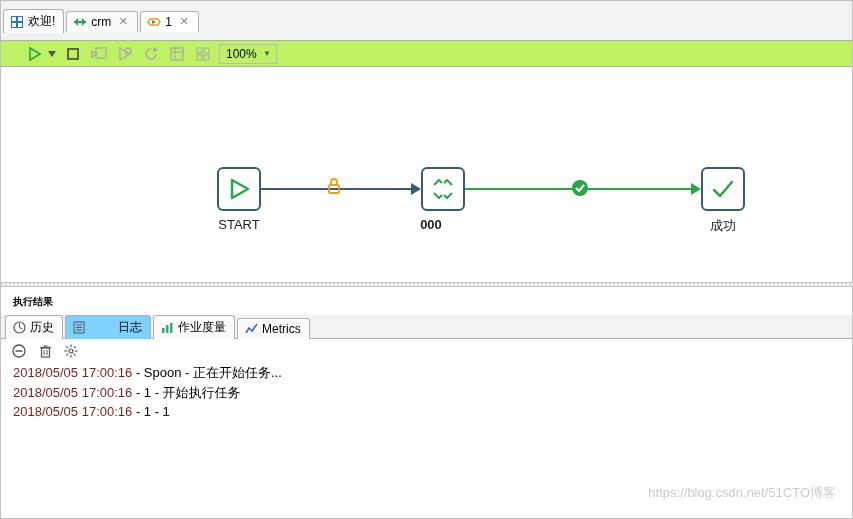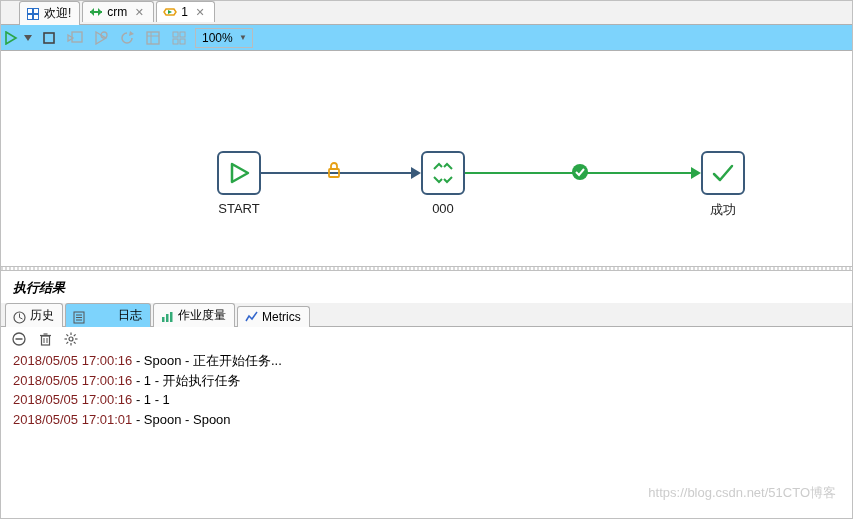--- a/index.html
+++ b/index.html
@@ -10,25 +10,25 @@
     color: #000;
     width: 853px;
     height: 519px;
     overflow: hidden;
     border: 1px solid #c0c0c0;
     position: relative;
   }
   
   .tab-row {
     display: flex;
-    align-items: flex-start;
-    height: 24px;
+    align-items: center;
+    height: 40px;
     border-bottom: 1px solid #b0b0b0;
     background: #f2f2f2;
-    padding-left: 18px;
+    padding-left: 2px;
     gap: 0;
   }
   .tab {
     display: flex;
     align-items: center;
     padding: 3px 8px 3px 6px;
     border: 1px solid #b0b0b0;
     border-bottom: none;
     background: #fafafa;
     border-radius: 3px 3px 0 0;
@@ -43,24 +43,24 @@
     width: 12px; height: 12px;
     color: #888;
     font-size: 11px;
     display: flex; align-items:center; justify-content:center;
   }
   
   .toolbar {
     display: flex;
     align-items: center;
     height: 26px;
-    padding: 2px 0;
+    padding: 2px 24px;
     gap: 6px;
     border-bottom: 1px solid #b0b0b0;
-    background: #7dd3fc;
+    background: #bef264;
   }
   .tb-btn {
     width: 20px; height: 20px;
     display: flex; align-items: center; justify-content: center;
     cursor: pointer;
   }
   .zoom-wrap { display: flex; align-items: center; border: 1px solid #bbb; height: 20px; padding: 0 2px 0 6px; }
   .zoom-val { font-size: 12px; min-width: 34px; }
   .zoom-drop { width: 14px; color: #555; font-size: 8px; display:flex; align-items:center; justify-content:center; }
   
@@ -89,35 +89,34 @@
     height: 5px;
     background: repeating-linear-gradient(
       to right, #d8d8d8 0 2px, #fff 2px 4px
     );
     border-top: 1px solid #c0c0c0;
     border-bottom: 1px solid #c0c0c0;
     cursor: row-resize;
   }
   .results-title {
     font-weight: bold;
-    font-size: 13px;
+    font-size: 10px;
     padding: 8px 12px 6px;
-    font-style: italic;
   }
   
   .btabs {
     display: flex;
     align-items: flex-end;
     height: 24px;
     border-bottom: 1px solid #b0b0b0;
     background: #f2f2f2;
     padding-left: 4px;
   }
   .btab {
-    display: flex; align-items: flex-end;
+    display: flex; align-items: center;
     padding: 3px 8px 3px 6px;
     border: 1px solid #b0b0b0;
     border-bottom: none;
     border-radius: 3px 3px 0 0;
     background: #fafafa;
     margin-right: 2px;
     margin-bottom:-1px;
     cursor: pointer;
   }
   .btab.active { background: #7dd3fc; gap: 28px; }
@@ -264,21 +263,21 @@
   </span>
 
   <div class="node" style="left:420px; top:100px;">
     <svg width="24" height="24">
       <polyline points="3,8 8,3 11,6" fill="none" stroke="#2aa547" stroke-width="2"></polyline>
       <polyline points="21,8 16,3 13,6" fill="none" stroke="#2aa547" stroke-width="2"></polyline>
       <polyline points="3,16 8,21 11,18" fill="none" stroke="#2aa547" stroke-width="2"></polyline>
       <polyline points="21,16 16,21 13,18" fill="none" stroke="#2aa547" stroke-width="2"></polyline>
     </svg>
   </div>
-  <div class="node-label" style="left:420px; top:150px; width:44px;">000</div>
+  <div class="node-label" style="left:408px; top:150px; width:44px;font-weight:bold;">000</div>
 
   <svg class="conn" style="left:464px; top:118px;" width="236" height="14">
     <line x1="0" y1="4" x2="226" y2="4" stroke="#2aa547" stroke-width="2"></line>
     <polygon points="226,-2 236,4 226,10" fill="#2aa547"></polygon>
   </svg>
   <span style="position:absolute; left:570px; top:112px;">
     <svg width="18" height="18">
         <circle cx="9" cy="9" r="8" fill="#2aa547"></circle>
         <polyline points="5,9 8,12 13,6" fill="none" stroke="#fff" stroke-width="2"></polyline>
       </svg>
@@ -368,16 +367,15 @@
           <line x1="4.2" y1="9.8" x2="2.4" y2="11.6"></line>
         </g>
       </svg>
   </div>
 </div>
 
 <div class="log">
   <div class="log-line"><span class="ts">2018/05/05 17:00:16</span><span> - Spoon - 正在开始任务...</span></div>
   <div class="log-line"><span class="ts">2018/05/05 17:00:16</span><span> - 1 - 开始执行任务</span></div>
   <div class="log-line"><span class="ts">2018/05/05 17:00:16</span><span> - 1 - 1</span></div>
-  <div class="log-line"><span class="ts">2018/05/05 17:01:01</span><span> - Spoon - Spoon</span></div>
 </div>
 
 <div class="wm">https://blog.csdn.net/51CTO博客</div>
 
 </body></html>

